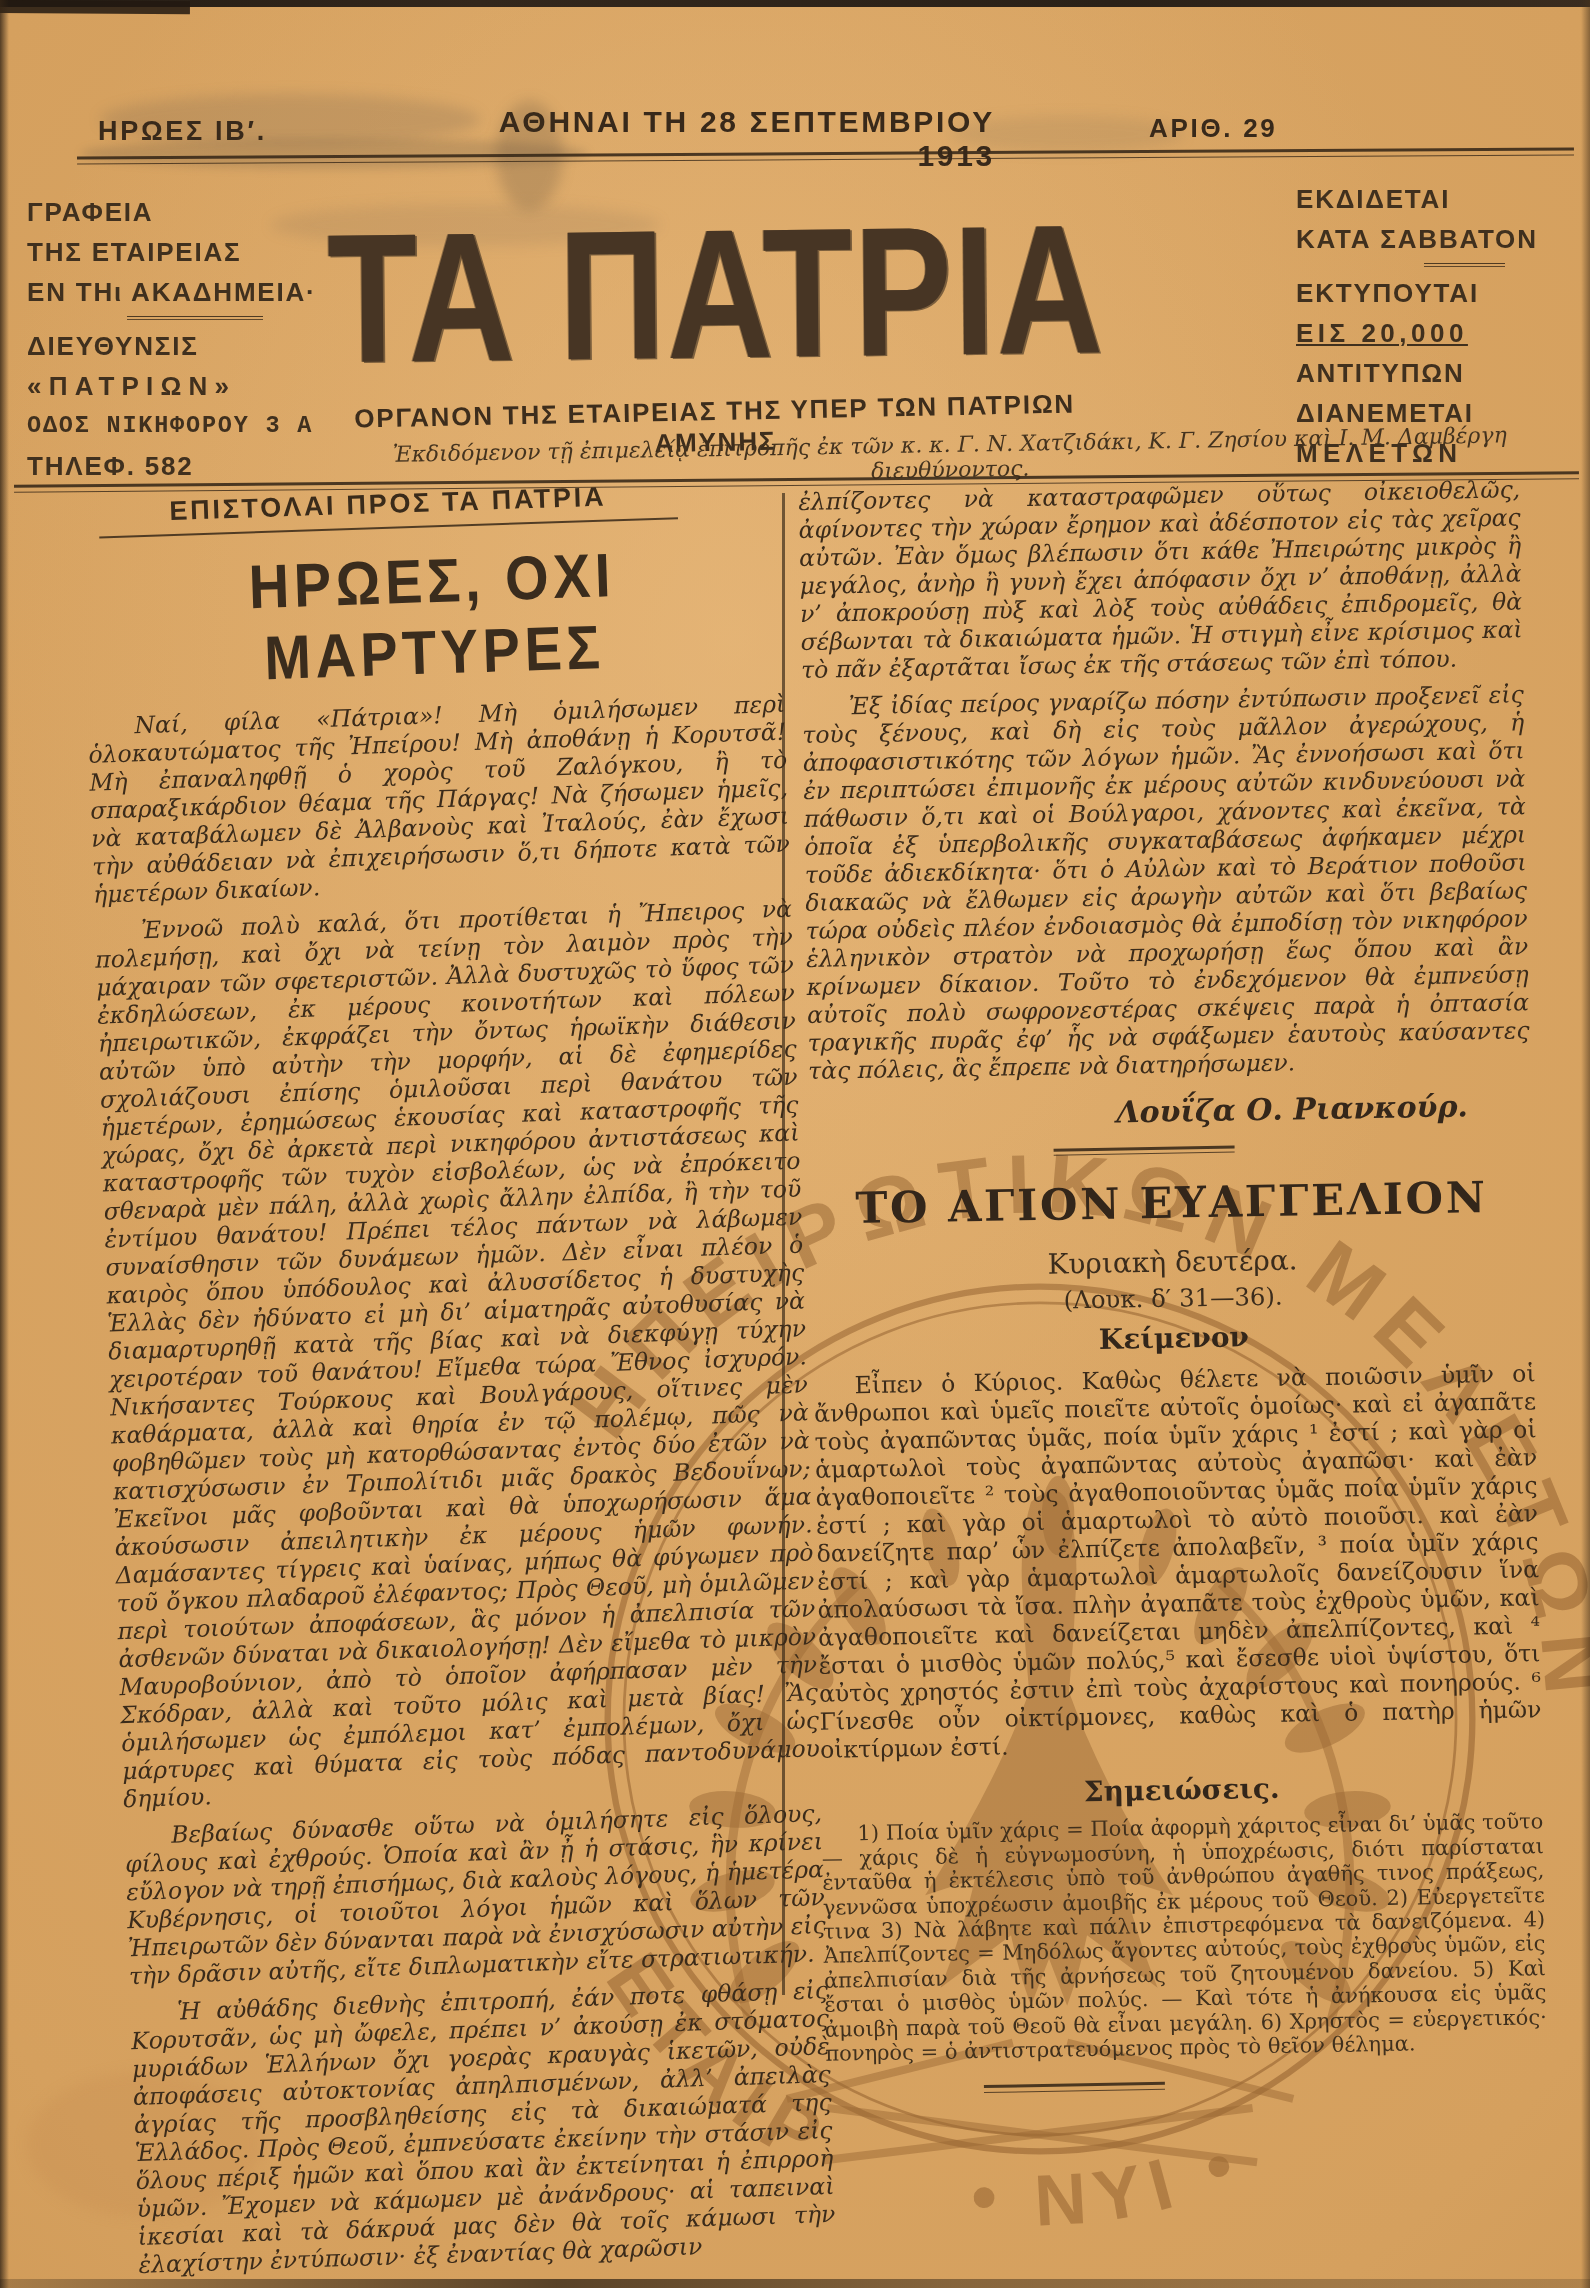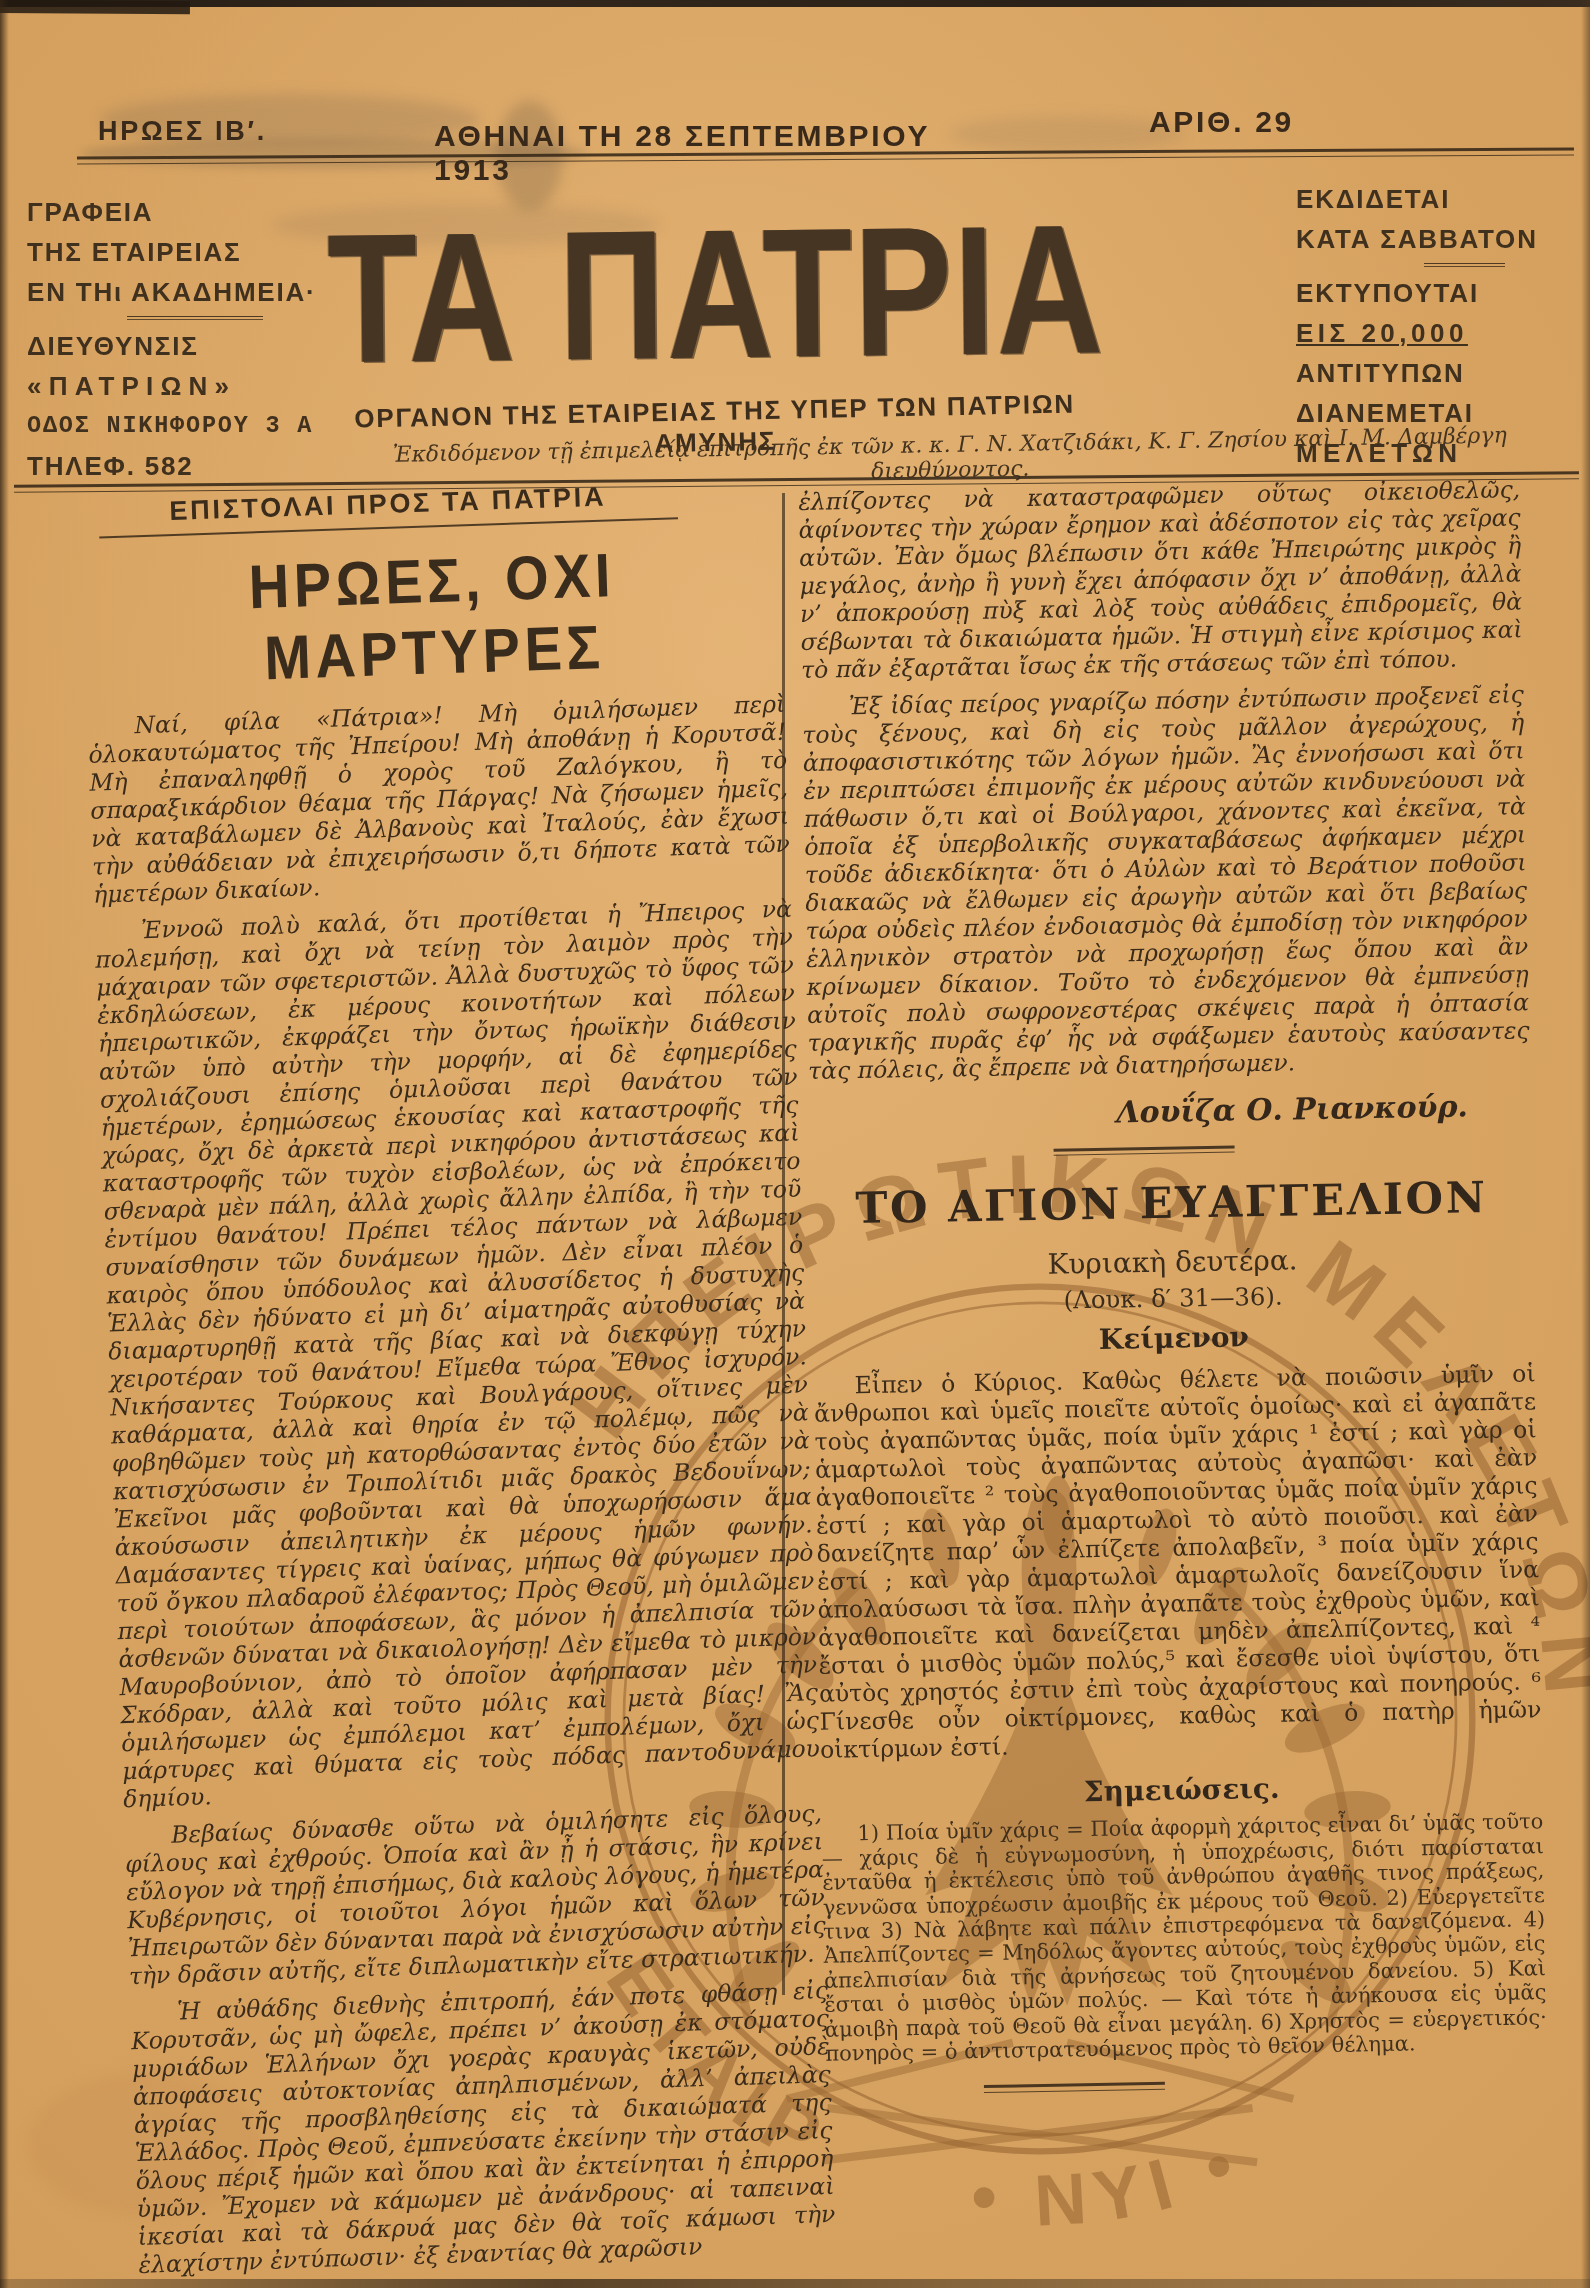--- a/index.html
+++ b/index.html
@@ -123,22 +123,22 @@
       <ellipse cx="935" cy="600" rx="48" ry="20" transform="rotate(-45 935 600)"></ellipse>
       <ellipse cx="870" cy="545" rx="48" ry="20" transform="rotate(-60 870 545)"></ellipse>
       <ellipse cx="560" cy="480" rx="44" ry="18" transform="rotate(75 560 480)"></ellipse>
       <ellipse cx="690" cy="445" rx="44" ry="18" transform="rotate(90 690 445)"></ellipse>
       <ellipse cx="800" cy="480" rx="44" ry="18" transform="rotate(105 800 480)"></ellipse>
     </g>
   </g>
 </svg>
 
 <div class="abs dl sans" style="left:98px;top:116px;font-size:27px;">ΗΡΩΕΣ ΙΒ′.</div>
-<div class="abs dl sans" style="left:434px;top:105px;width:561px;text-align:left;font-size:30px;margin-top:14px;">ΑΘΗΝΑΙ ΤΗ 28 ΣΕΠΤΕΜΒΡΙΟΥ 1913</div>
-<div class="abs dl sans" style="left:1149px;top:105px;width:199px;font-size:30px;">ΑΡΙΘ. 29</div>
+<div class="abs dl sans" style="left:434px;top:105px;width:561px;text-align:right;font-size:30px;">ΑΘΗΝΑΙ ΤΗ 28 ΣΕΠΤΕΜΒΡΙΟΥ 1913</div>
+<div class="abs dl sans" style="left:1149px;top:113px;width:199px;font-size:26px;">ΑΡΙΘ. 29</div>
 <div class="abs drule" style="left:77px;top:152px;width:1497px;transform:rotate(-0.35deg);"></div>
 
 <div class="abs offices" style="left:27px;top:192px;width:335px;text-align:left;">
   <div>ΓΡΑΦΕΙΑ</div>
   <div>ΤΗΣ ΕΤΑΙΡΕΙΑΣ</div>
   <div>ΕΝ ΤΗι ΑΚΑΔΗΜΕΙΑ·</div>
   <div class="drule-thin" style="width:136px;margin:3.6px auto 5.4px auto;"></div>
   <div>ΔΙΕΥΘΥΝΣΙΣ</div>
   <div style="letter-spacing:7.2px;">«ΠΑΤΡΙΩΝ»</div>
   <div style="font-size:23.5px;font-family:Liberation Mono, monospace;">ΟΔΟΣ ΝΙΚΗΦΟΡΟΥ 3 Α</div>

